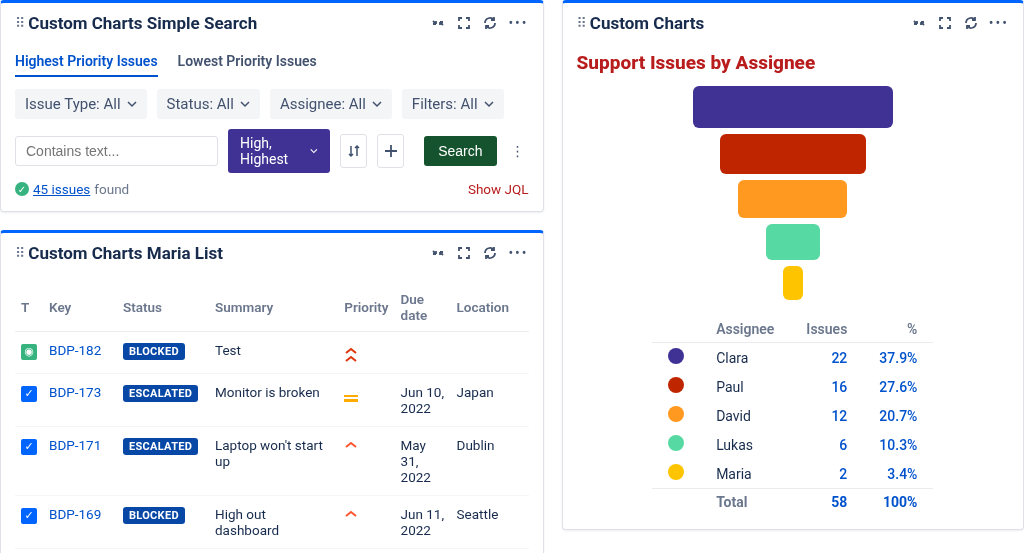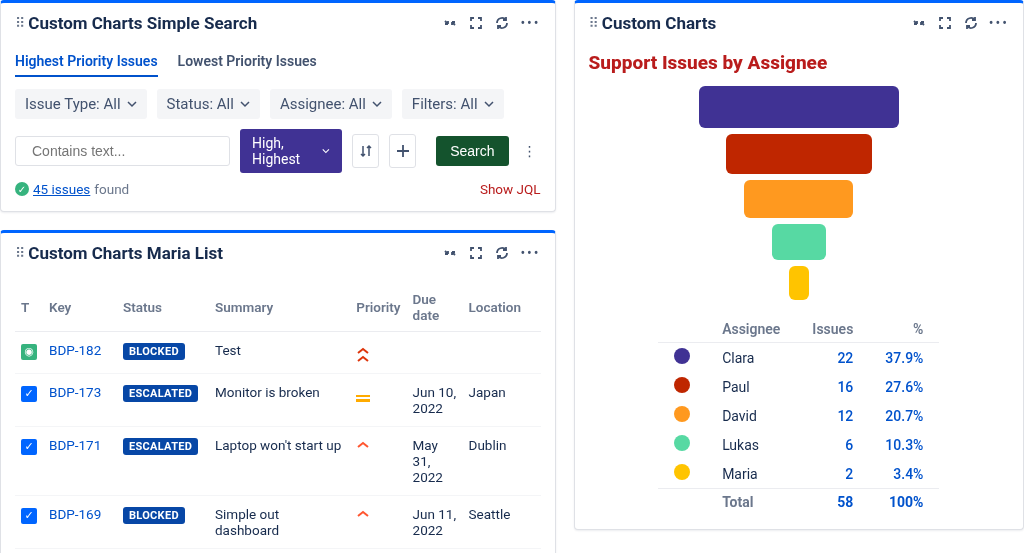--- a/index.html
+++ b/index.html
@@ -42,21 +42,21 @@
   .tab.active { color:#0052cc; border-bottom:2px solid #0052cc; }
   
   .filter-row { display:flex; flex-wrap:wrap; gap:10px; }
   .filter-pill {
     background:#f4f5f7; border-radius:3px; padding:6px 10px; font-size:15px;
     color:#42526e; display:flex; align-items:center; gap:6px; cursor:pointer;
   }
   .caret { width:10px;height:10px; }
   .row2 { display:flex; gap:10px; margin-top:10px; align-items:center;}
   .text-input {
-    border:1px solid #dfe1e6; border-radius:3px; padding:6px 16px; flex:0 0 150px;
+    border:1px solid #dfe1e6; border-radius:3px; padding:6px 10px; flex:0 0 150px;
     font-size:14px; color:#6b778c;
   }
   .priority-select {
     background:#403294; color:#fff; border-radius:3px; padding:6px 12px;
     display:flex; align-items:center; gap:6px; font-size:14px; cursor:pointer;
   }
   .icon-btn {
     border:1px solid #dfe1e6; border-radius:3px; width:34px; height:34px;
     display:flex; align-items:center; justify-content:center; cursor:pointer; color:#42526e;
   }
@@ -271,21 +271,21 @@
                 <td><svg width="14" height="10" viewBox="0 0 14 10" style="color:#ff5630">
                     <path d="M2 7l5-4 5 4" fill="none" stroke="currentColor" stroke-width="2"></path>
                   </svg></td>
                 <td>May 31, 2022</td>
                 <td>Dublin</td>
               </tr>
               <tr>
                 <td><span class="issue-type it-blue">✓</span></td>
                 <td><span class="key-link">BDP-169</span></td>
                 <td><span class="status-loz">BLOCKED</span></td>
-                <td>Simple out dashboard</td>
+                <td>High out dashboard</td>
                 <td><svg width="14" height="10" viewBox="0 0 14 10" style="color:#ff5630">
                     <path d="M2 7l5-4 5 4" fill="none" stroke="currentColor" stroke-width="2"></path>
                   </svg></td>
                 <td>Jun 11, 2022</td>
                 <td>Seattle</td>
               </tr>
               <tr>
                 <td></td>
                 <td></td>
                 <td></td>

